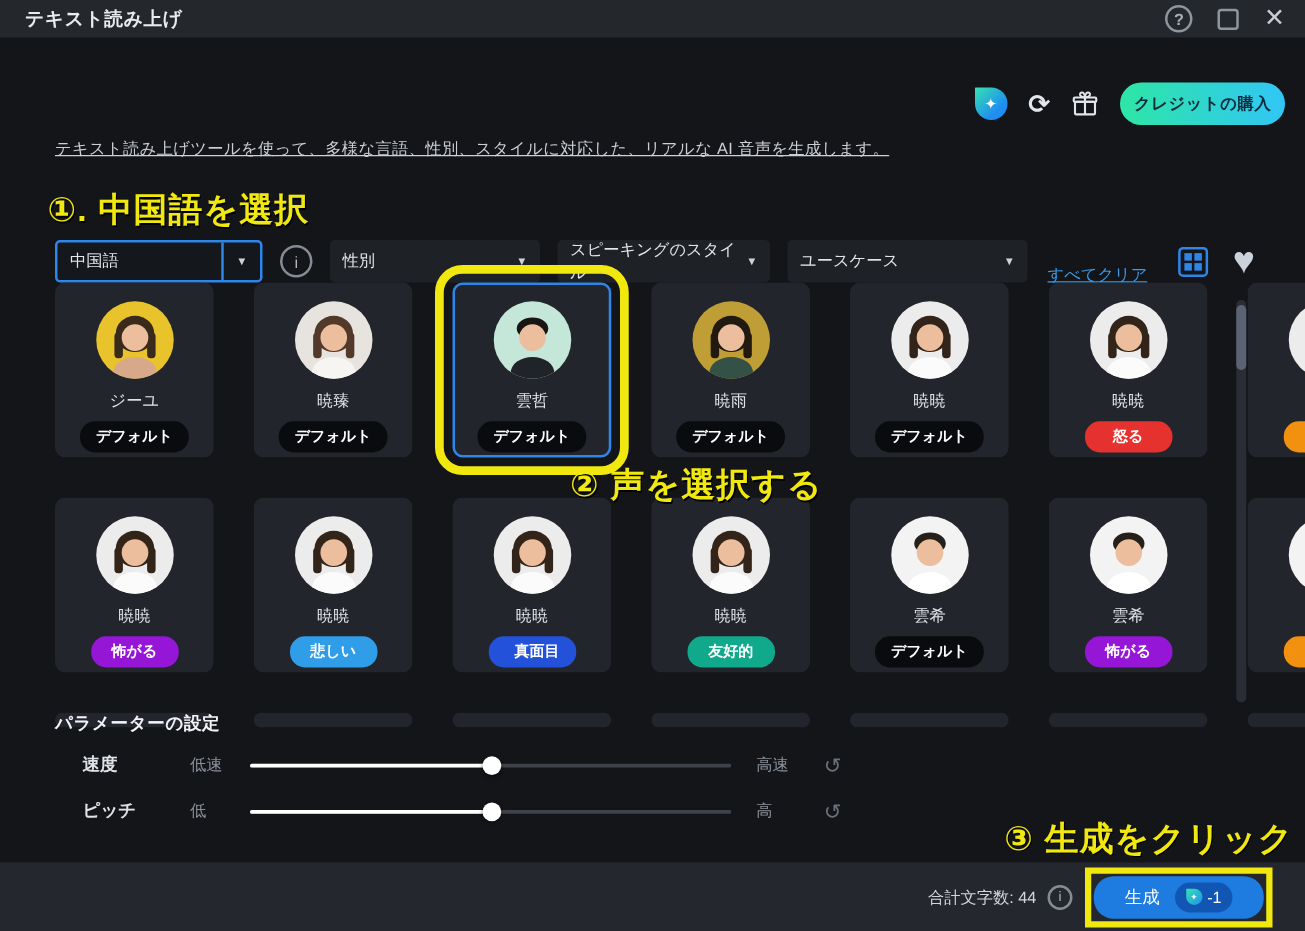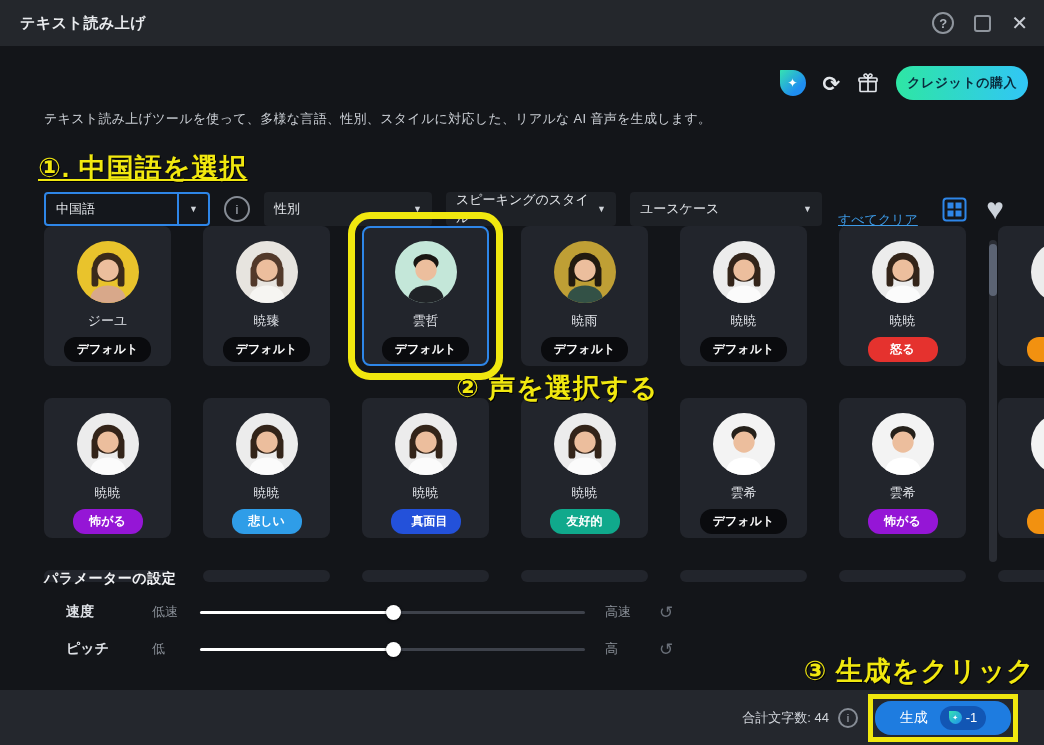--- a/index.html
+++ b/index.html
@@ -1,21 +1,21 @@
 <!DOCTYPE html>
 <html><head>
 <meta charset="utf-8">
 <style>
   * { box-sizing: border-box; margin: 0; padding: 0; }
   html,body { background:#000; }
   body { font-family: "Liberation Sans", "DejaVu Sans", sans-serif; }
   .app { position:relative; width:1044px; height:745px; background:#131519; overflow:hidden; }
 
   
-  .titlebar { position:absolute; top:0; left:0; width:100%; height:46px; background:#24272c;
+  .titlebar { position:absolute; top:0; left:0; width:100%; height:30px; background:#24272c;
               display:flex; align-items:center; padding:0 16px 0 20px; z-index:5;text-align:right; }
   .titlebar .title { color:#e9ebee; font-size:15px; font-weight:bold; letter-spacing:.5px; }
   .win-controls { margin-left:auto; display:flex; align-items:center; gap:20px; }
   .help-circle { width:22px; height:22px; border:2px solid #8f959d; border-radius:50%;
                  color:#aab0b8; font-size:13px; font-weight:bold; display:flex; align-items:center; justify-content:center; }
   .max-box { width:17px; height:17px; border:2px solid #8f959d; border-radius:3px; }
   .close-x { color:#c9cdd4; font-size:20px; line-height:1; }
 
   
   .toolbar { position:absolute; top:64px; right:16px; height:38px; display:flex; align-items:center; gap:17px; }
@@ -23,26 +23,26 @@
                background:linear-gradient(135deg,#35e2b2 0%,#1f8ef0 70%); }
   .drop-icon .star { position:absolute; inset:0; display:flex; align-items:center; justify-content:center;
                      color:#fff; font-size:12px; }
   .refresh-glyph { color:#e3e6ea; font-size:21px; font-weight:bold; line-height:1; }
   .gift-svg, .grid-svg { display:block; }
   .buy-btn { height:34px; border:none; border-radius:17px; padding:0 11px;
              background:linear-gradient(90deg,#2ee6a4,#31c6f6); color:#0a2b3d;
              font-size:13px; font-weight:bold; letter-spacing:.5px; cursor:pointer; }
 
   
-  .intro { position:absolute; left:44px; top:110px; color:#ccd0d6; font-size:13px; letter-spacing:.3px; }
+  .intro { position:absolute; left:44px; top:110px; color:#ccd0d6; font-size:13px; letter-spacing:.3px;text-decoration:underline; }
 
   
   .anno { position:absolute; color:#f1e80f; font-weight:900; font-size:27px; letter-spacing:1px;
           text-shadow:1px 1px 0 #000; z-index:9; white-space:nowrap; }
-  .anno-1 { left:38px; top:150px;text-decoration:underline; }
+  .anno-1 { left:38px; top:150px; }
   .anno-2 { left:456px; top:370px; }
   .anno-3 { top:653px; right:9px; }
 
   
   .filters { position:absolute; left:44px; top:192px; right:40px; height:34px; display:flex; align-items:center; }
   .dd { height:34px; background:#1e2126; border-radius:4px; display:flex; align-items:center;
         padding:0 10px; color:#e3e6ea; font-size:13px; }
   .dd .arrow { margin-left:auto; color:#cfd3d8; font-size:9px; padding-left:8px; }
   .dd-lang { width:166px; background:#14171c; border:2px solid #2e86e8; padding-right:0; }
   .dd-lang .arrow { border-left:2px solid #2e86e8; align-self:stretch; display:flex; align-items:center; padding:0 10px; }

